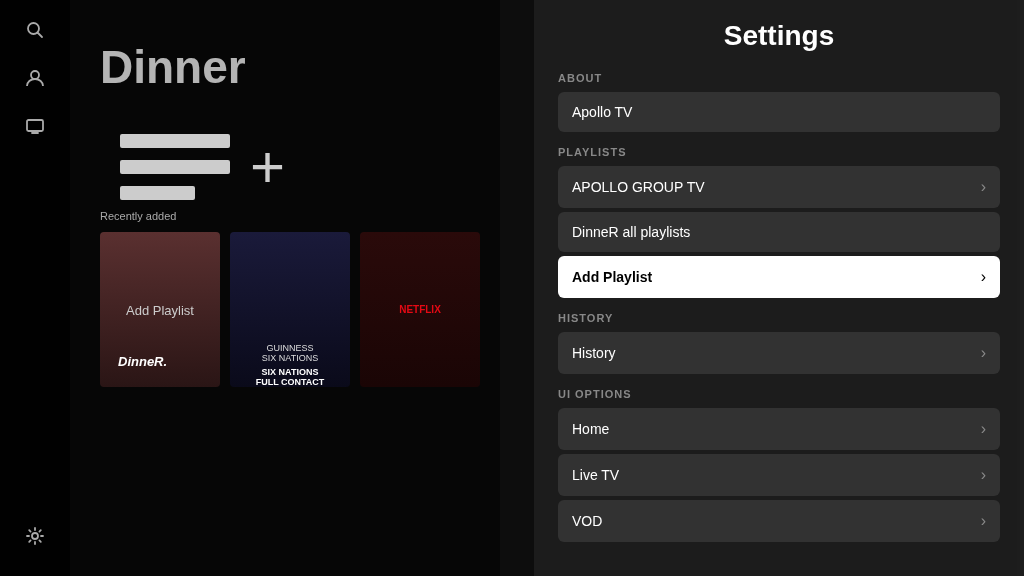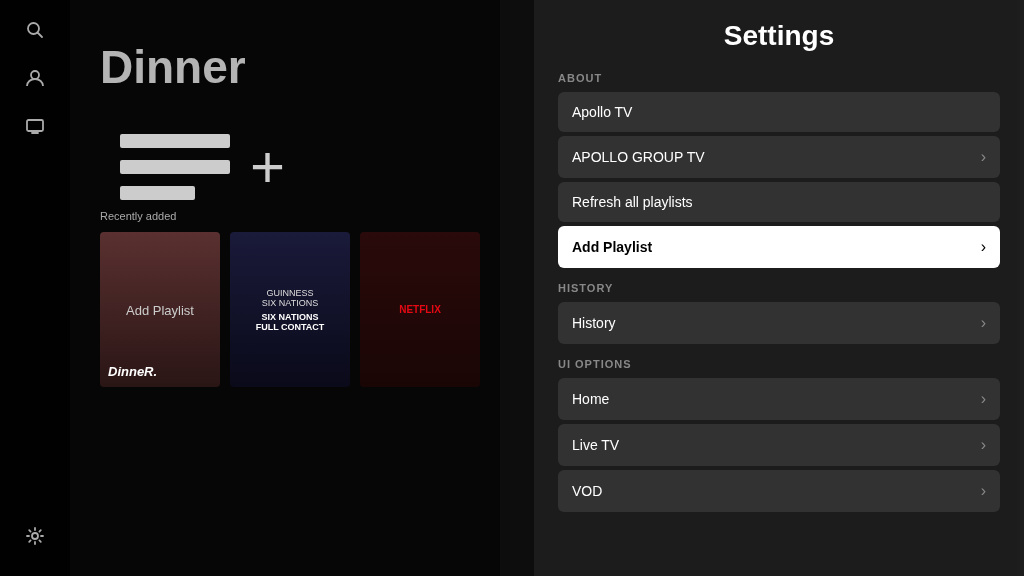--- a/index.html
+++ b/index.html
@@ -206,38 +206,38 @@
     }
 
     
     .thumb-dinner-inner {
       width: 100%;
       height: 100%;
       background: linear-gradient(180deg, #5a3030 0%, #2a1515 100%);
       display: flex;
       flex-direction: column;
       justify-content: flex-end;
-      padding: 8px;
+      padding: 18px;
     }
 
     .thumb-dinner-text {
       font-size: 13px;
       font-weight: bold;
       color: #fff;
       font-style: italic;
     }
 
     .thumb-six-inner {
       width: 100%;
       height: 100%;
       background: linear-gradient(180deg, #1a1a3a 0%, #0a0a1a 100%);
       display: flex;
       flex-direction: column;
       align-items: center;
-      justify-content: center;
+      justify-content: flex-end;
       gap: 4px;
     }
 
     .guinness-text {
       font-size: 9px;
       color: #ddd;
       text-align: center;
     }
 
     .six-nations-text {
@@ -332,26 +332,27 @@
 </div>
 
 <div class="settings-panel">
   <div class="settings-title">Settings</div>
 
   <div id="settings-sections">
       <div class="section-label">ABOUT</div>
       <div class="settings-item">
         <span class="item-label">Apollo TV</span>
       </div>
+      <div class="section-label">PLAYLISTS</div>
       <div class="settings-item">
         <span class="item-label">APOLLO GROUP TV</span>
         <span class="chevron">›</span>
       </div>
       <div class="settings-item">
-        <span class="item-label">Refresh all playlists</span>
+        <span class="item-label">DinneR all playlists</span>
       </div>
       <div class="settings-item active-item">
         <span class="item-label">Add Playlist</span>
         <span class="chevron">›</span>
       </div>
       <div class="section-label">HISTORY</div>
       <div class="settings-item">
         <span class="item-label">History</span>
         <span class="chevron">›</span>
       </div>

